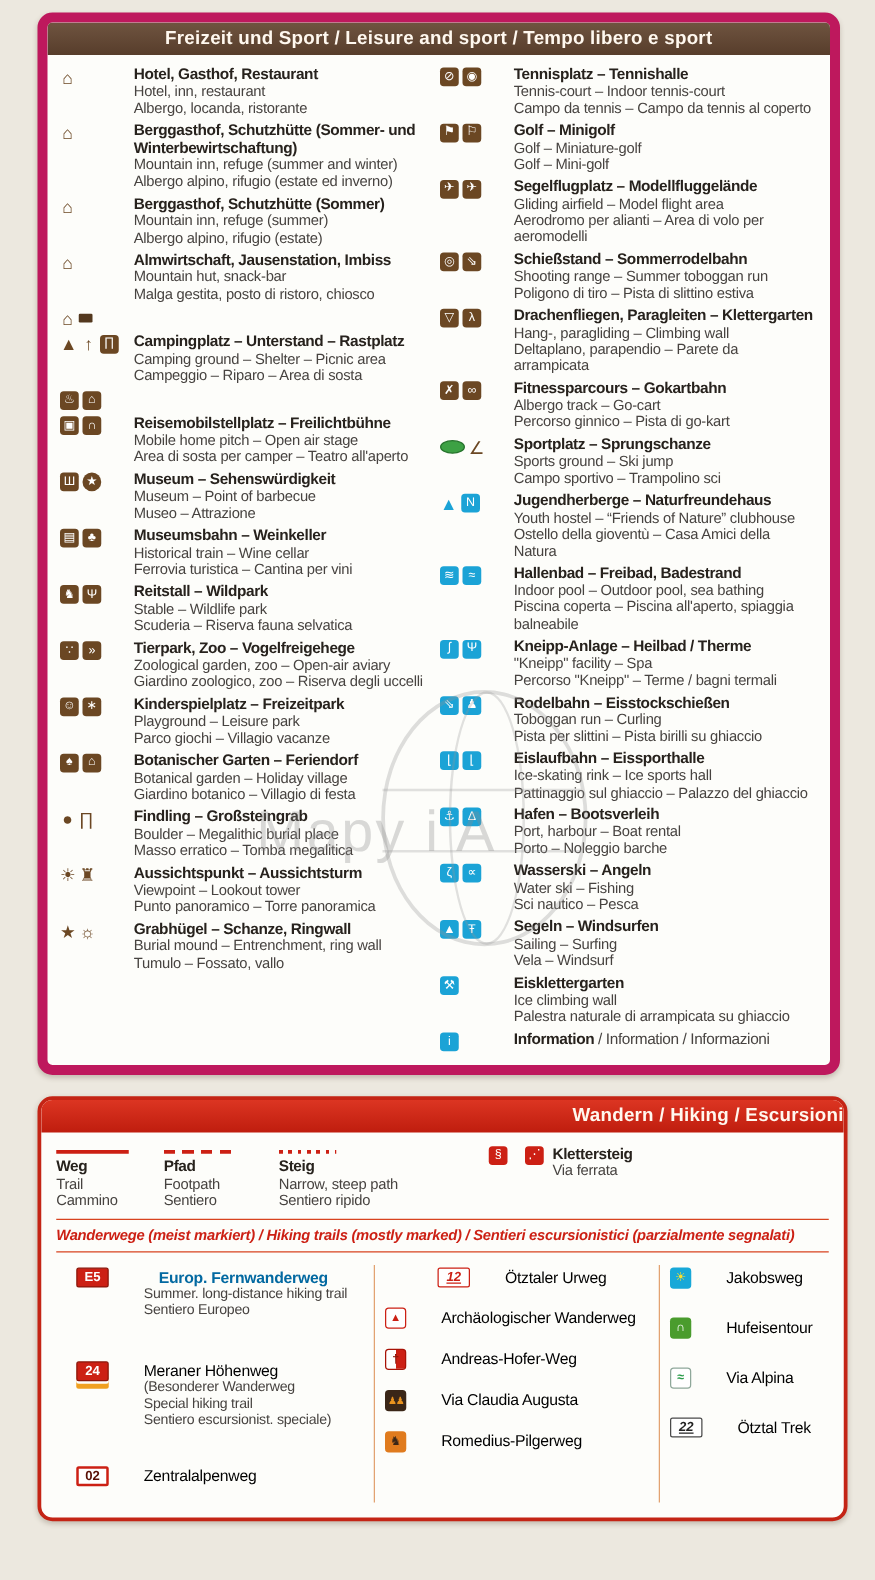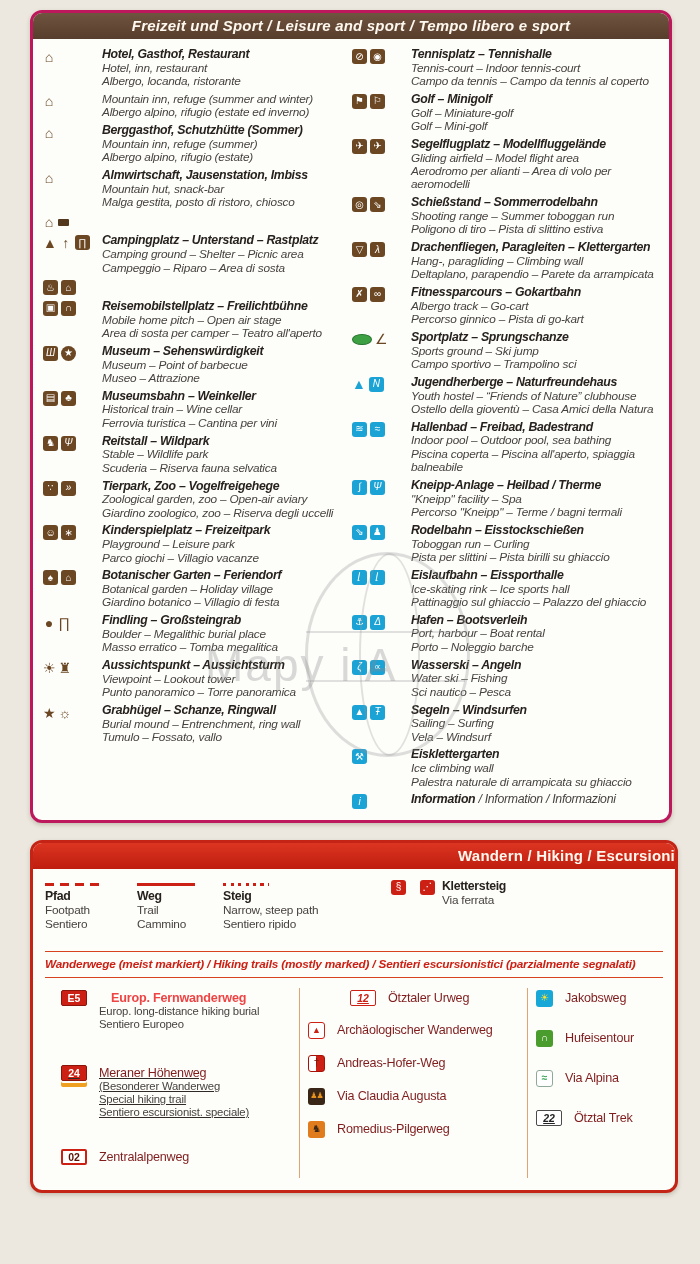--- a/index.html
+++ b/index.html
@@ -8,21 +8,21 @@
     background:#ece8df;
     font-family:"Liberation Sans","DejaVu Sans",sans-serif;
     color:#2f2a26;
   }
   
   .legend-box {
     background:#fdfdfa; border-radius:12px; overflow:hidden;
     box-shadow:0 2px 4px rgba(80,60,40,.25);
     position:relative;
   }
-  #leisure-box { margin:10px 28px 0 30px; border:3px solid #be185d;font-style:italic; }
+  #leisure-box { margin:10px 28px 0 30px; border:8px solid #be185d; }
   #hiking-box  { margin:17px 22px 0 30px; border:3px solid #c42415; }
   .box-header {
     text-align:center; font-weight:bold; font-size:15px; letter-spacing:.2px;
     padding:4px 0 5px 0; color:#fff8ef;
   }
   #leisure-box .box-header { background:linear-gradient(#6f5440,#573d2b); }
   #hiking-box  .box-header { background:linear-gradient(#dc3522,#bf1d0e);text-align:right; }
 
   
   .leisure-body { display:flex; padding:9px 8px 6px 10px; }
@@ -76,34 +76,34 @@
   .trail-type  { display:flex; gap:7px; }
   .trail-type .line-sample { width:58px; height:3.5px; margin:3px 0 4px 0; }
   .line-solid  { background:#cc2014; }
   .line-dashed { background:repeating-linear-gradient(90deg,#cc2014 0 9px,transparent 9px 15px); }
   .line-dotted { width:46px !important;
                  background:repeating-linear-gradient(90deg,#cc2014 0 3px,transparent 3px 7.5px); }
   .tt-weg   { width:72px; }  .tt-pfad { width:78px; }  .tt-steig { width:128px; margin-right:26px; }
   .tt-block { display:block; }
   .trail-type .texts { min-width:0; }
   .hiking-note {
-    margin:14px 12px 0 12px; padding:5px 0 6px 0;
+    margin:2px 12px 0 12px; padding:5px 0 6px 0;
     border-top:1.5px solid #d8431f; border-bottom:1.5px solid #d8431f;
     font-style:italic; font-weight:bold; font-size:11.8px; letter-spacing:-.2px; color:#cc2014;
   }
   .trails-grid { display:flex; padding:10px 10px 12px 14px; }
   .trails-col  { padding:2px 8px 0 8px; }
   .trails-col + .trails-col { border-left:1px solid #e2a271; }
   #trails-col1 { width:252px; padding-left:14px; }
   #trails-col2 { width:228px; }
   #trails-col3 { flex:1; }
-  .trail-item { display:flex; gap:12px; margin-bottom:13px; }
+  .trail-item { display:flex; gap:28px; margin-bottom:13px; }
   .trail-item .texts { padding-top:1px; }
-  .trail-item .t-title { font-size:12.6px; letter-spacing:-.2px; color:#7f1d1d; }
-  .trail-item .t-title.bold { font-weight:bold; color:#ef4444;padding-left:12px; }
+  .trail-item .t-title { font-size:12.6px; letter-spacing:-.2px; color:#000000; }
+  .trail-item .t-title.bold { font-weight:bold; color:#0369a1;padding-left:12px; }
   .trail-item .t-sub { font-size:11.3px; letter-spacing:-.2px; line-height:1.15; color:#474340; }
 
   
   .watermark-globe {
     position:absolute; left:305px; top:552px; width:165px; height:205px;
     border:3px solid rgba(150,150,150,.30); border-radius:50%; pointer-events:none;
   }
   .watermark-globe::before {
     content:""; position:absolute; left:32%; top:-2px; width:36%; height:100%;
     border:2px solid rgba(150,150,150,.28); border-radius:50%;
@@ -132,20 +132,21 @@
             <div class="title">Hotel, Gasthof, Restaurant</div>
             <div class="sub">Hotel, inn, restaurant</div>
             <div class="sub">Albergo, locanda, ristorante</div>
           </div>
         </div>
         <div class="entry">
           <div class="icons">
             <span class="icon brown-plain">⌂</span>
           </div>
           <div class="texts">
+            <div class="title">Berggasthof, Schutzhütte (Sommer- und Winterbewirtschaftung)</div>
             <div class="sub">Mountain inn, refuge (summer and winter)</div>
             <div class="sub">Albergo alpino, rifugio (estate ed inverno)</div>
           </div>
         </div>
         <div class="entry">
           <div class="icons">
             <span class="icon brown-plain">⌂</span>
           </div>
           <div class="texts">
             <div class="title">Berggasthof, Schutzhütte (Sommer)</div>
@@ -485,36 +486,36 @@
       </div>
   </div>
 </div>
 
 <div class="watermark-globe"></div>
 <div class="watermark-text">Mapy i A</div>
 
 <div id="hiking-box" class="legend-box">
   <div class="box-header">Wandern / Hiking / Escursioni</div>
   <div class="trail-types" id="trail-types">
+      <div class="trail-type tt-block tt-weg">
+        <div class="line-sample line-solid"></div>
+        <div class="texts">
+          <div class="title">Weg</div>
+          <div class="sub">Trail</div>
+          <div class="sub">Cammino</div>
+        </div>
+      </div>
       <div class="trail-type tt-block tt-pfad">
         <div class="line-sample line-dashed"></div>
         <div class="texts">
           <div class="title">Pfad</div>
           <div class="sub">Footpath</div>
           <div class="sub">Sentiero</div>
         </div>
       </div>
-      <div class="trail-type tt-block tt-weg">
-        <div class="line-sample line-solid"></div>
-        <div class="texts">
-          <div class="title">Weg</div>
-          <div class="sub">Trail</div>
-          <div class="sub">Cammino</div>
-        </div>
-      </div>
       <div class="trail-type tt-block tt-steig">
         <div class="line-sample line-dotted"></div>
         <div class="texts">
           <div class="title">Steig</div>
           <div class="sub">Narrow, steep path</div>
           <div class="sub">Sentiero ripido</div>
         </div>
       </div>
       <div class="trail-type">
         <span class="icon red-box">§</span>
@@ -527,25 +528,25 @@
         </div>
       </div>
     </div>
   <div class="hiking-note">Wanderwege (meist markiert) / Hiking trails (mostly marked) / Sentieri escursionistici (parzialmente segnalati)</div>
   <div class="trails-grid">
     <div class="trails-col" id="trails-col1">
         <div class="trail-item" style="margin-bottom: 34px;">
           <span class="badge badge-red">E5</span>
           <div class="texts">
             <div class="t-title bold">Europ. Fernwanderweg</div>
-            <div class="t-sub">Europ. long-distance hiking burial</div>
+            <div class="t-sub">Summer. long-distance hiking trail</div>
             <div class="t-sub">Sentiero Europeo</div>
           </div>
         </div>
-        <div class="trail-item" style="margin-bottom: 30px; text-decoration: underline;">
+        <div class="trail-item" style="margin-bottom: 30px;">
           <span class="badge badge-red-underline">24</span>
           <div class="texts">
             <div class="t-title">Meraner Höhenweg</div>
             <div class="t-sub">(Besonderer Wanderweg</div>
             <div class="t-sub">Special hiking trail</div>
             <div class="t-sub">Sentiero escursionist. speciale)</div>
           </div>
         </div>
         <div class="trail-item">
           <span class="badge badge-white-red">02</span>

